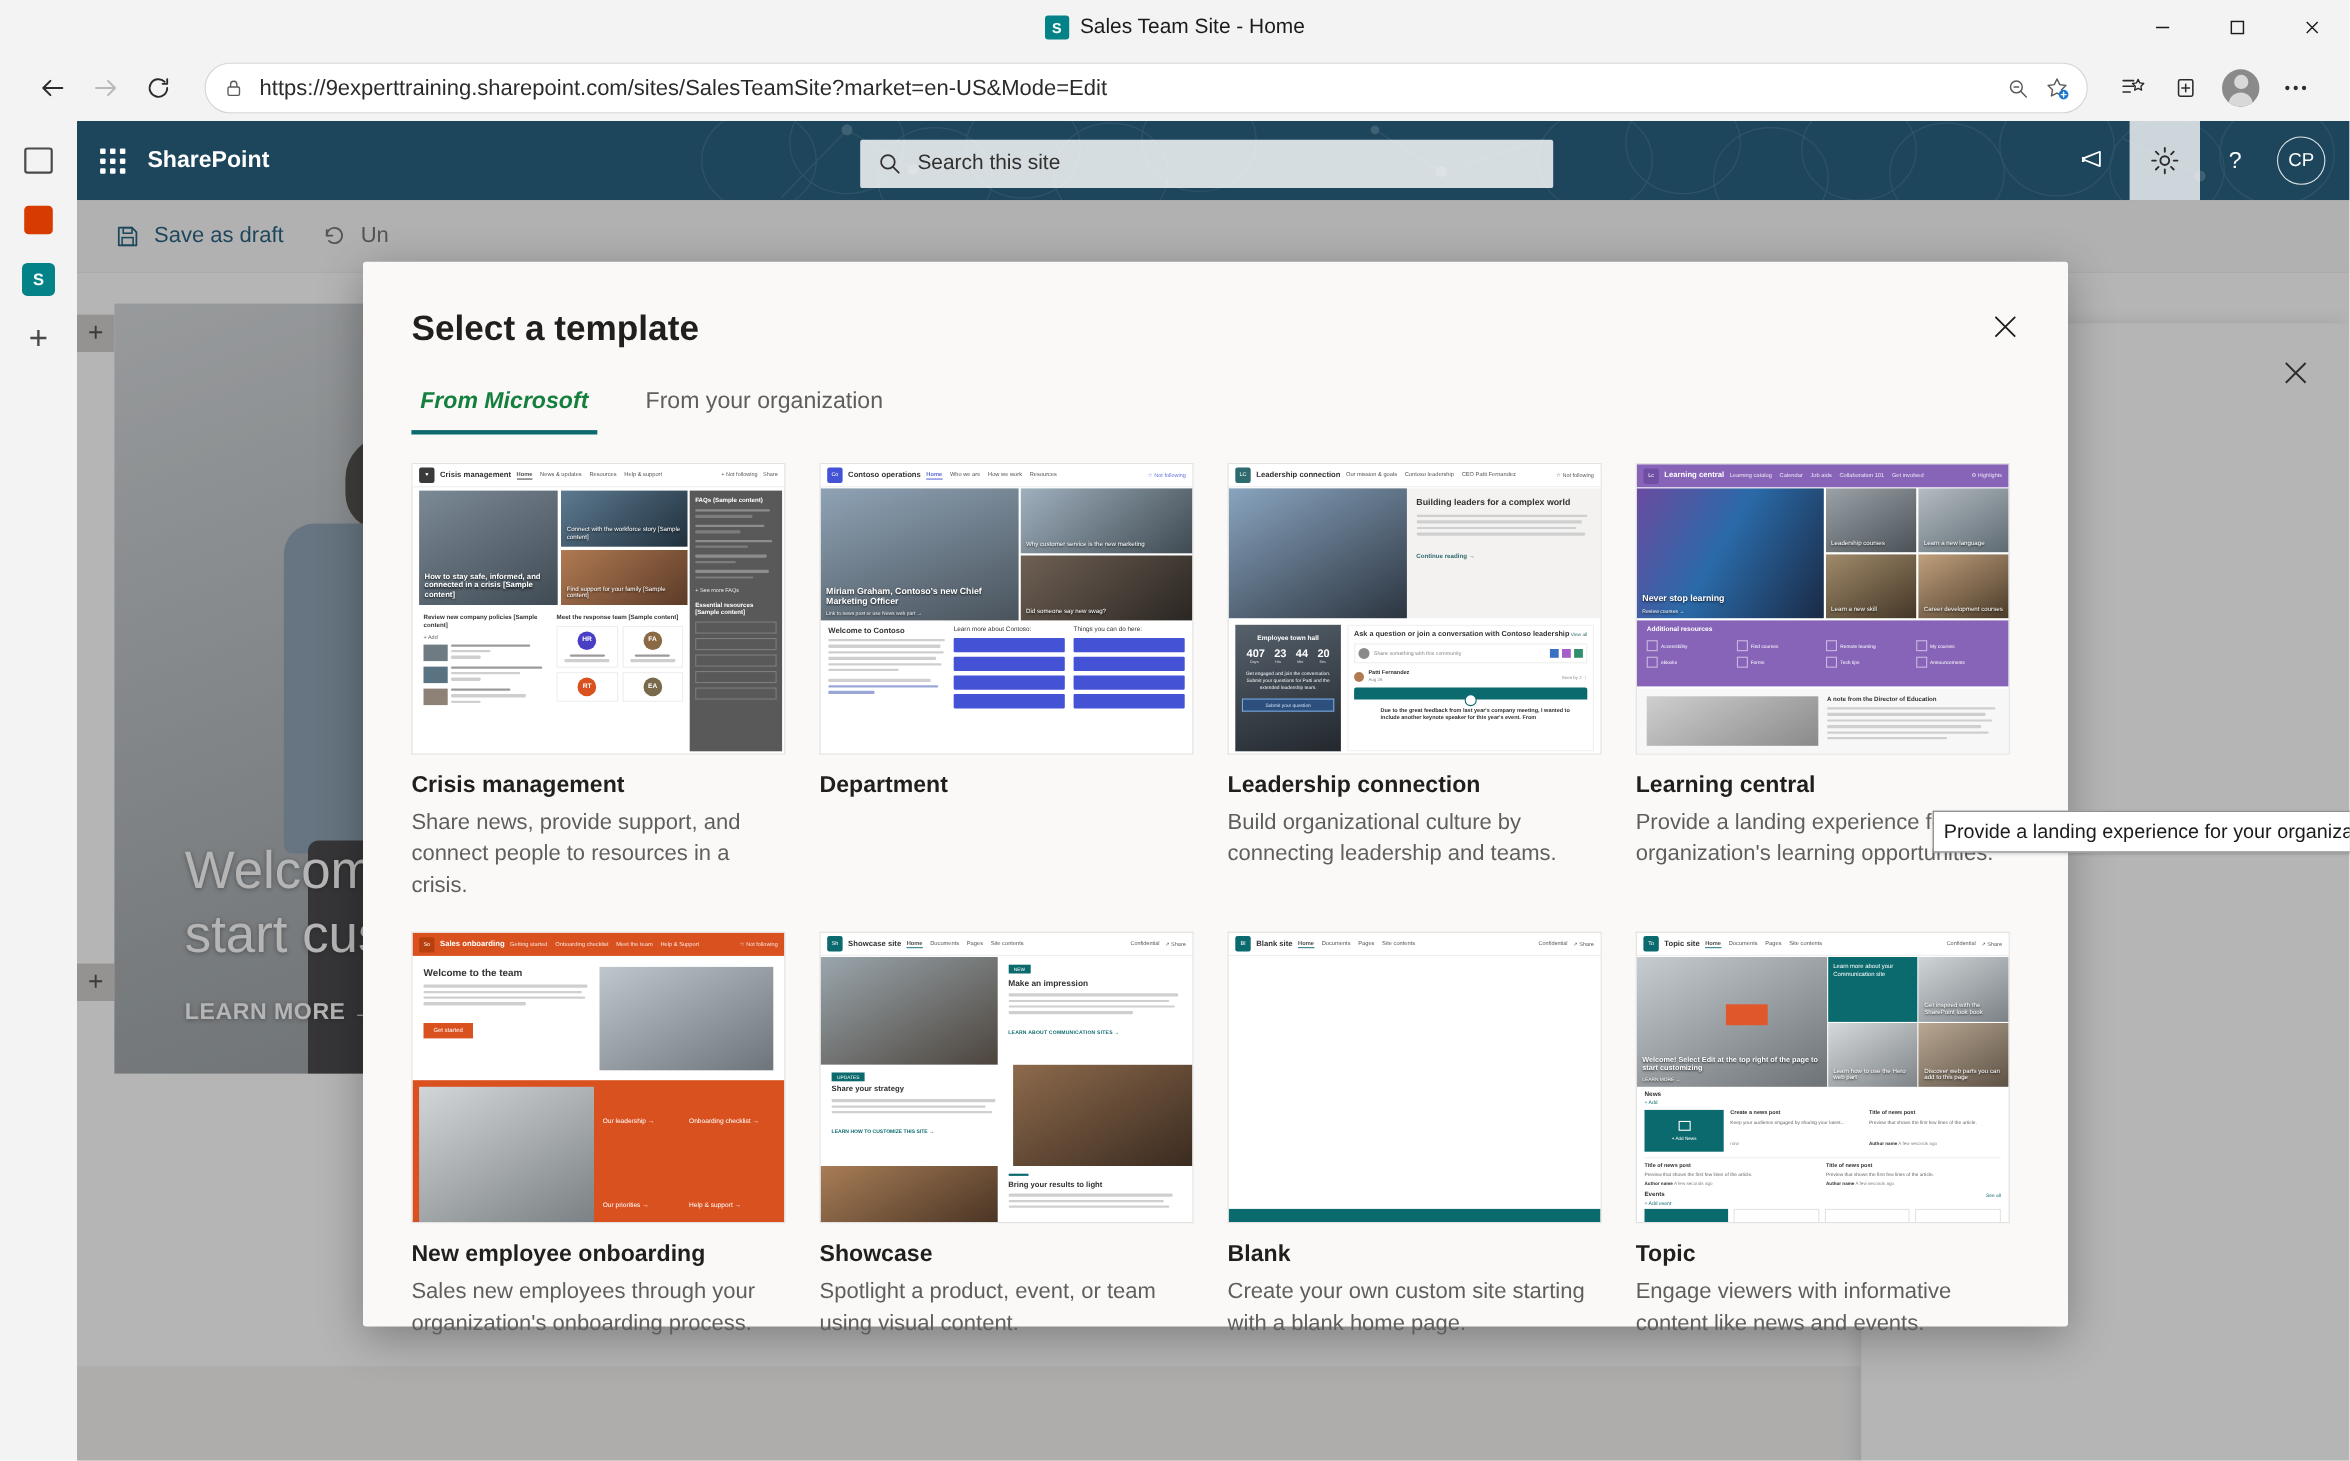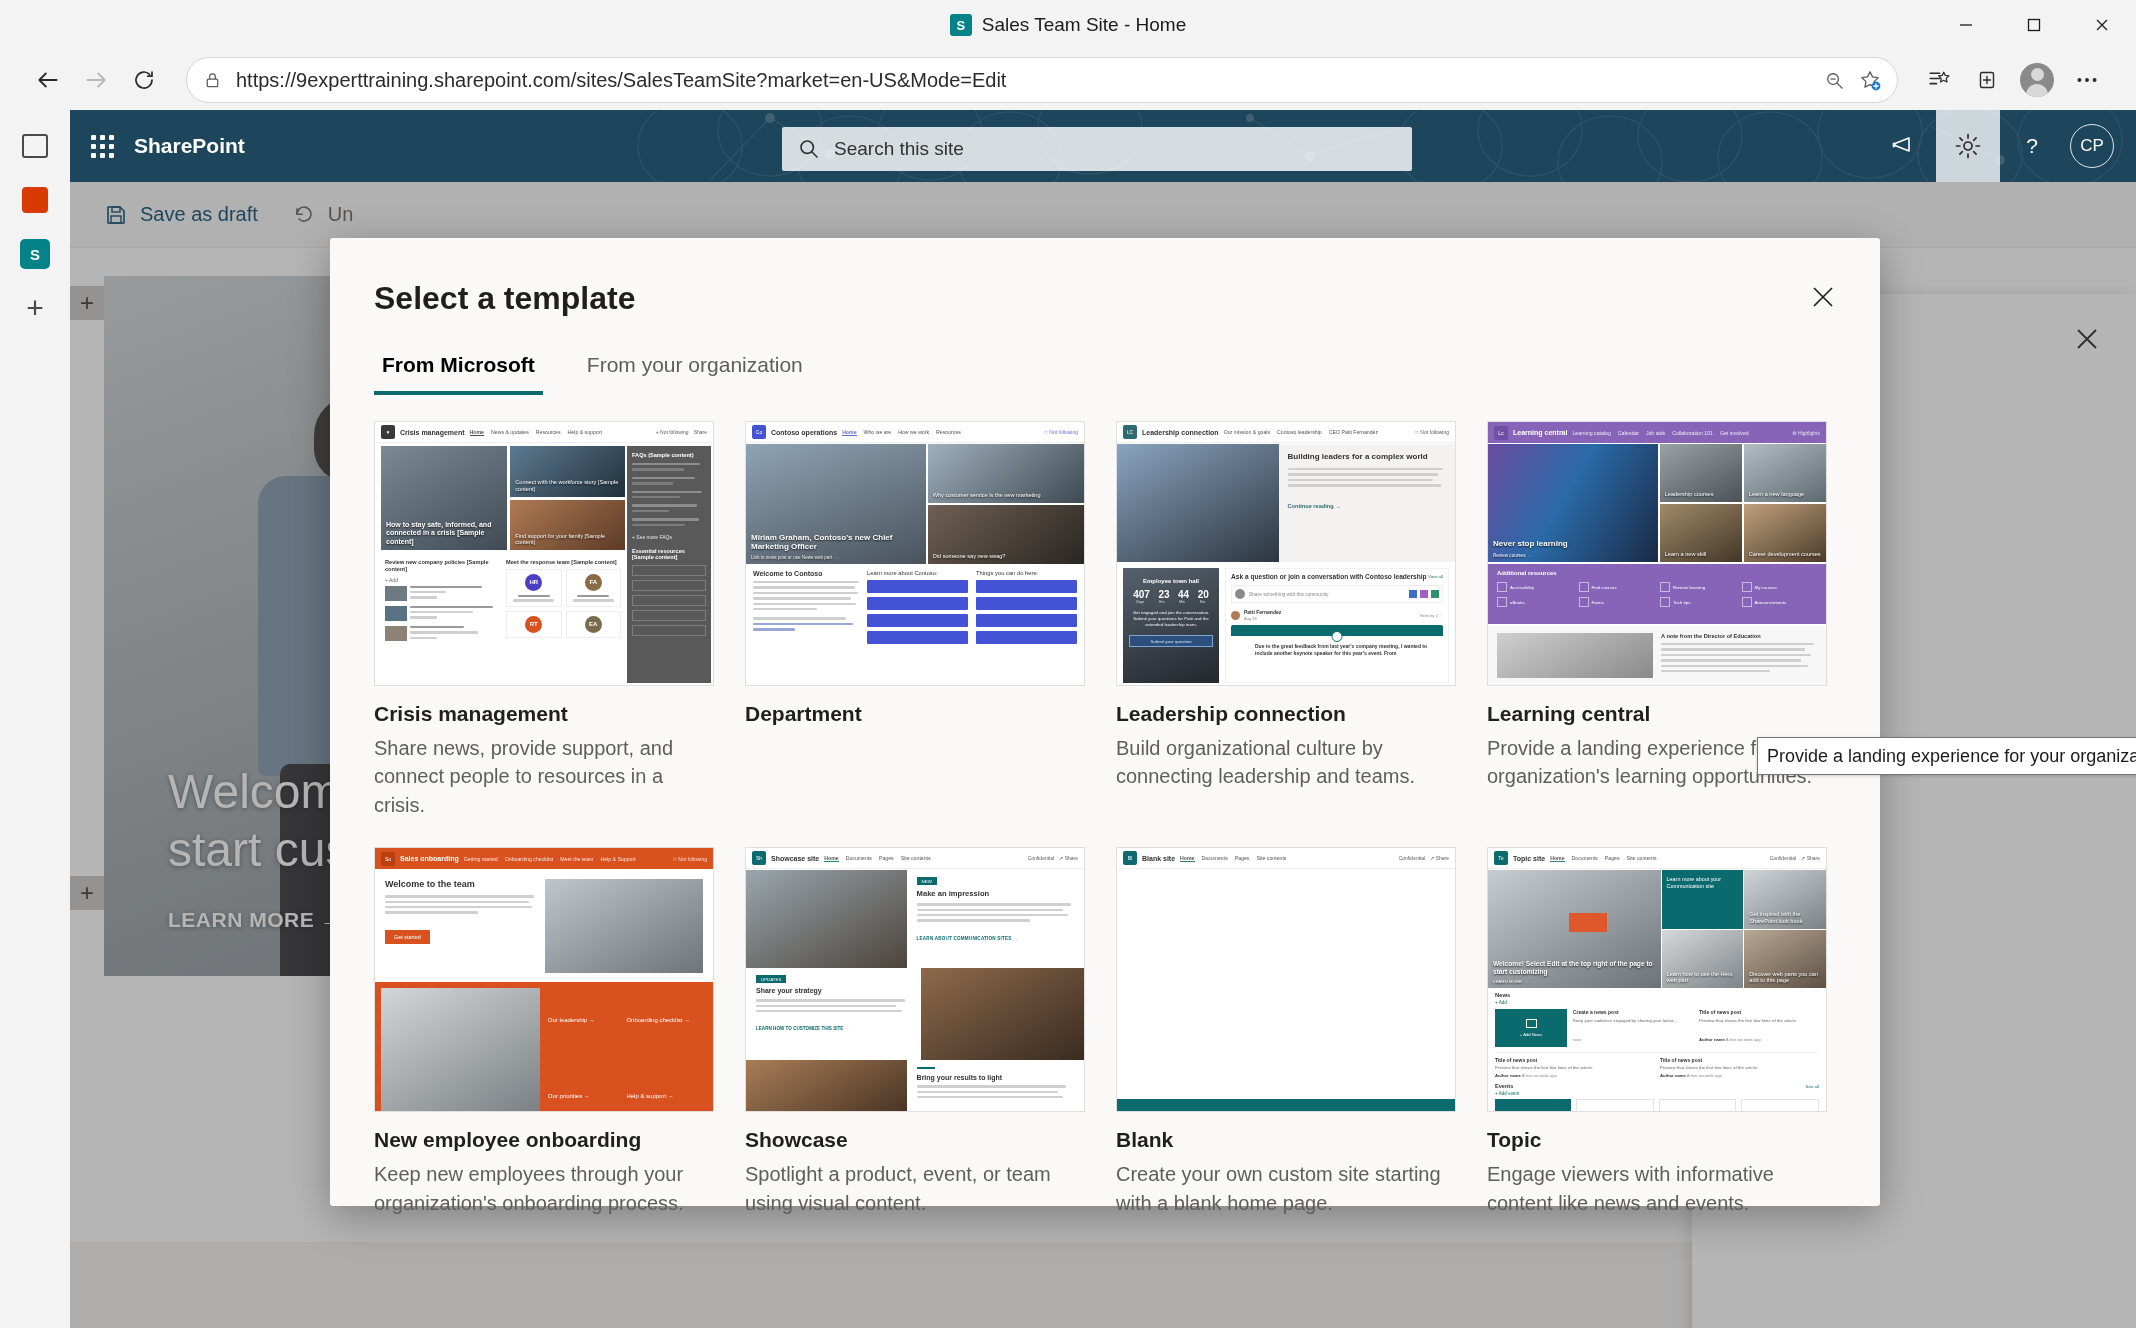--- a/index.html
+++ b/index.html
@@ -178,21 +178,21 @@
     background: #faf9f8; box-shadow: 0 10px 42px rgba(0,0,0,.30); border-radius: 3px;
   }
   .modal-head { position: relative; padding: 42px 54px 0 44px; }
   .modal-title { font-size: 32px; font-weight: 600; color: #201f1e; }
   .modal-close {
     position: absolute; right: 34px; top: 36px; width: 46px; height: 46px;
     display: flex; align-items: center; justify-content: center; color: #201f1e;
   }
   .tabs { display: flex; gap: 36px; padding: 0 44px; margin-top: 30px; }
   .tab { position: relative; padding: 6px 8px 18px; font-size: 21px; color: #605e5c; white-space: nowrap; }
-  .tab.active { color: #000000; font-weight: 600; }
+  .tab.active { color: #15803d; font-weight: 600; font-style: italic; }
   .tab.active::after {
     content: ""; position: absolute; left: 0; right: 0; bottom: 0; height: 4px; background: #0b6a6e;
   }
   .grid {
     display: grid; grid-template-columns: repeat(4, 340px); column-gap: 31px; row-gap: 28px;
     padding: 26px 44px 0 44px;
   }
   .card { width: 340px; }
   .thumb {
     width: 340px; height: 265px; background: #fff; border: 1px solid #e1dfdd;
@@ -845,21 +845,21 @@
               <div style="flex:1;display:grid;grid-template-columns:1fr 1fr;grid-template-rows:1fr 1fr;color:#fff;font-size:6px;padding:12px 8px;">
                 <div style="align-self:center;">Our leadership →</div>
                 <div style="align-self:center;">Onboarding checklist →</div>
                 <div style="align-self:end;">Our priorities →</div>
                 <div style="align-self:end;">Help &amp; support →</div>
               </div>
             </div>
           </div>
         </div>
         <div class="card-name">New employee onboarding</div>
-        <div class="card-desc">Keep new employees through your organization's onboarding process.</div>
+        <div class="card-desc">Sales new employees through your organization's onboarding process.</div>
       </div>
 
       <div class="card">
         <div class="thumb">
           <div class="ms">
             <div class="ms-bar" style="background:#fff;border-bottom:1px solid #eee;">
               <span class="ms-logo" style="background:#0b6a6e;">Sh</span>
               <span class="ms-name">Showcase site</span>
               <span class="ms-nav">
                   <b style="border-bottom:1.2px solid #0b6a6e;">Home</b>

